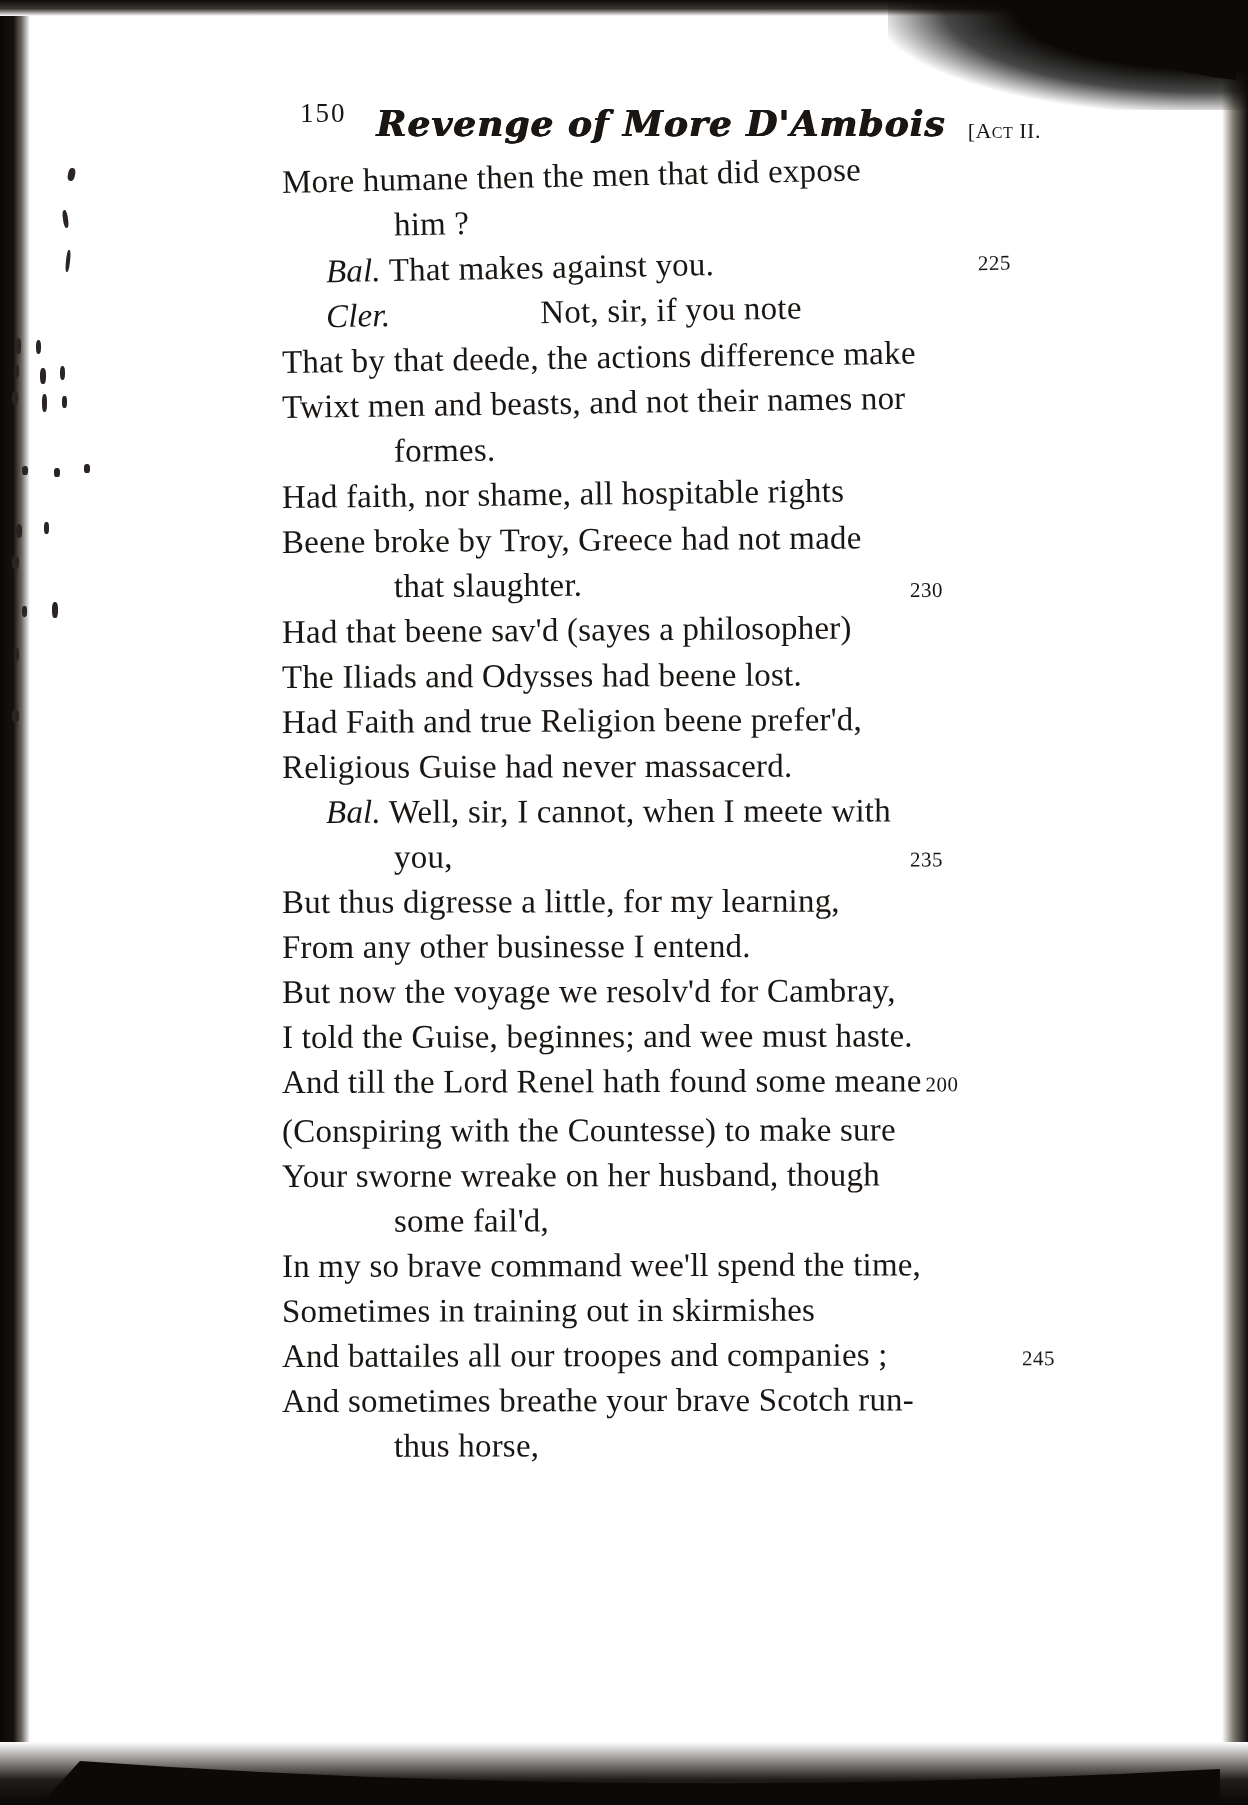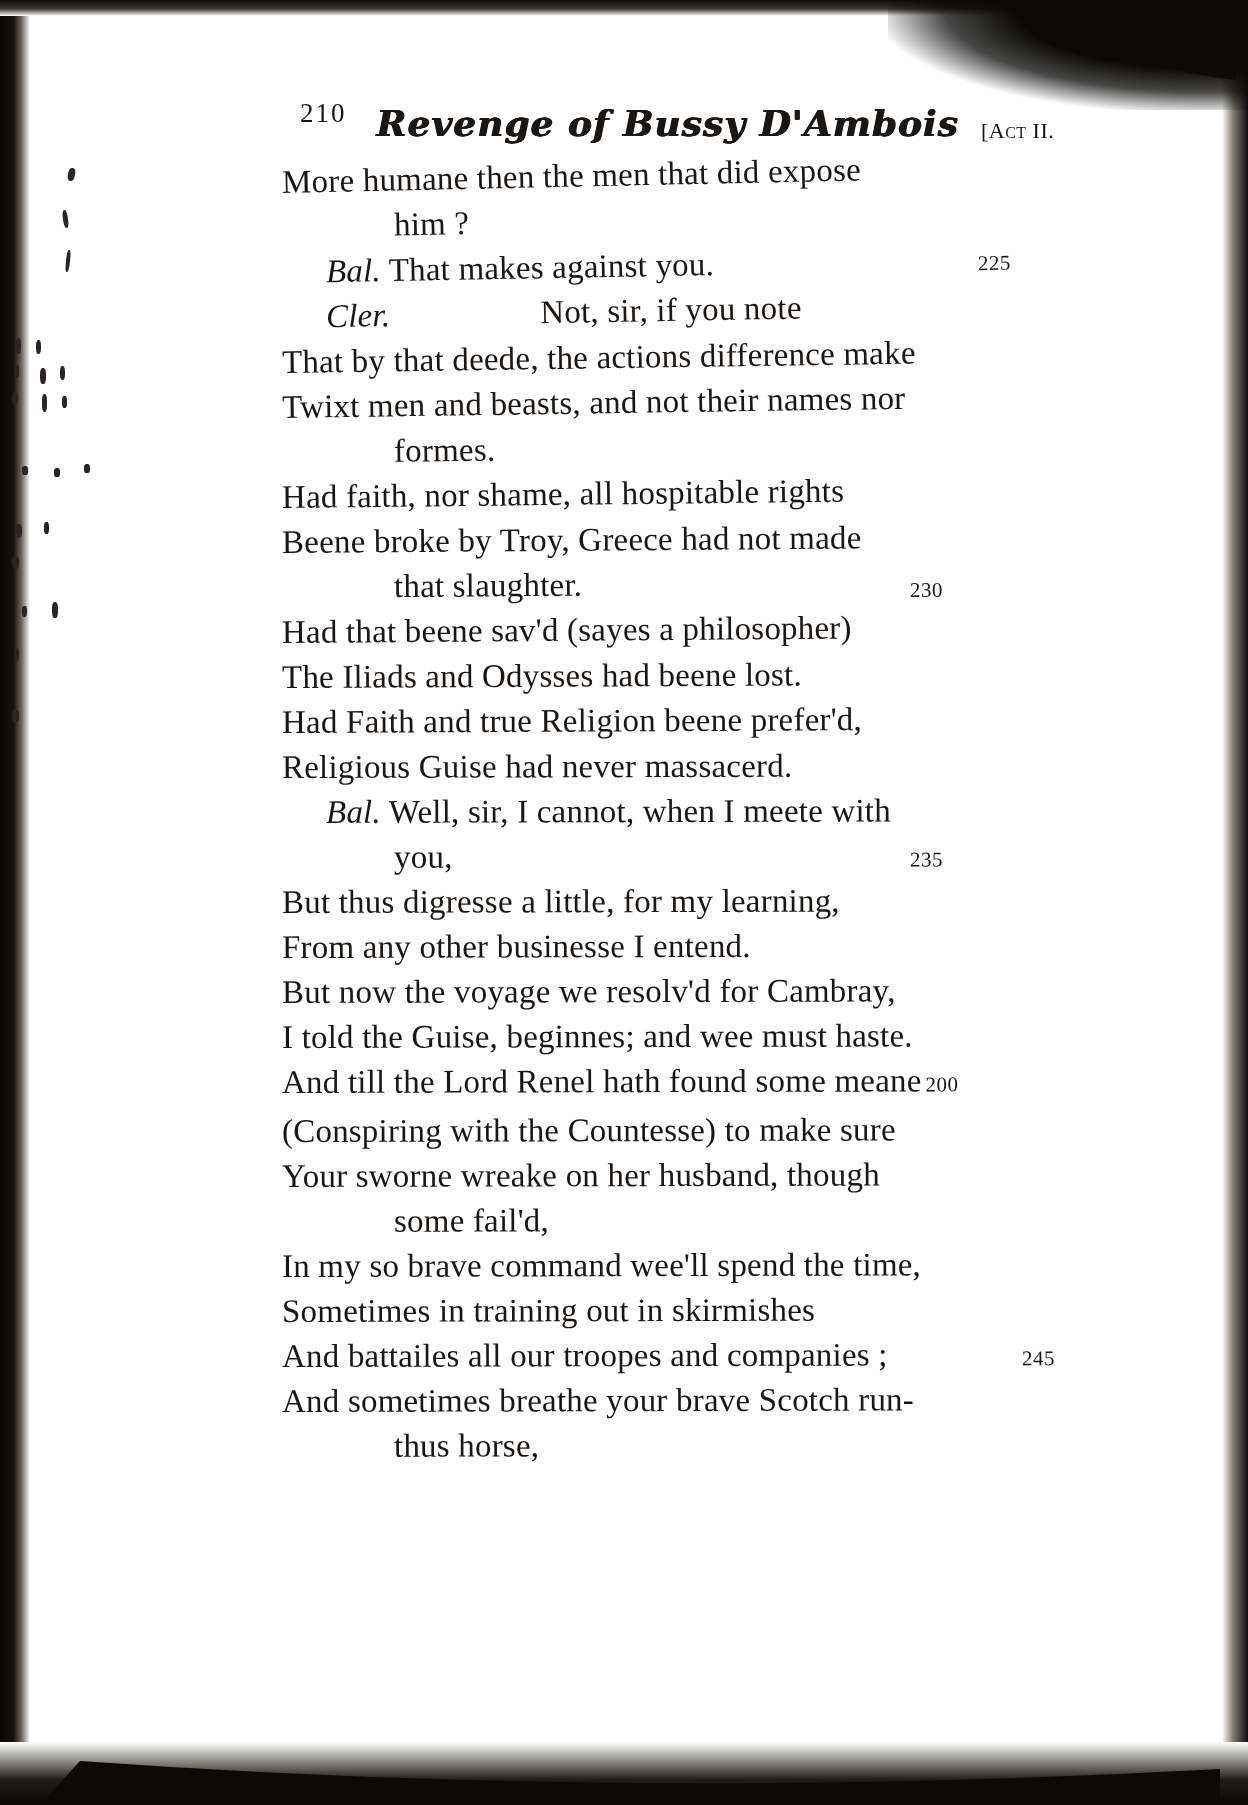--- a/index.html
+++ b/index.html
@@ -173,22 +173,22 @@
 <div class="speck" style="left:44px;  top:522px;  width:5px;  height:12px;"></div>
 <div class="speck" style="left:12px;  top:556px;  width:7px;  height:13px;"></div>
 <div class="speck" style="left:22px;  top:606px;  width:5px;  height:11px;"></div>
 <div class="speck" style="left:52px;  top:602px;  width:6px;  height:16px;"></div>
 <div class="speck" style="left:14px;  top:648px;  width:5px;  height:13px;"></div>
 <div class="speck" style="left:12px;  top:710px;  width:7px;  height:12px;"></div>
 
 <div id="page">
 
   <div id="running-head">
-    <span class="folio">210</span>
-    <span class="head-title">Revenge of Bussy D'Ambois</span>
+    <span class="folio">150</span>
+    <span class="head-title">Revenge of More D'Ambois</span>
     <span class="head-act"><span>[A</span><span class="sc">CT</span><span> II.</span></span>
   </div>
 
   <div id="verse">
       <div class="line skew1"><span>More  humane   then   the   men  that  did  expose</span></div>
       <div class="line skew1 indent"><span>him ?</span></div>
       <div class="line skew2 indent-sp"><span class="sp">Bal.</span><span> That makes against you.</span><span class="lineno" style="left: 696px; top: 4px;">225</span></div>
       <div class="line skew2 indent-sp"><span class="sp">Cler.</span><span class="gap"></span><span>Not, sir, if you note</span></div>
       <div class="line skew3"><span>That by that deede, the actions difference make</span></div>
       <div class="line skew3"><span>Twixt men and beasts, and not their names nor</span></div>

